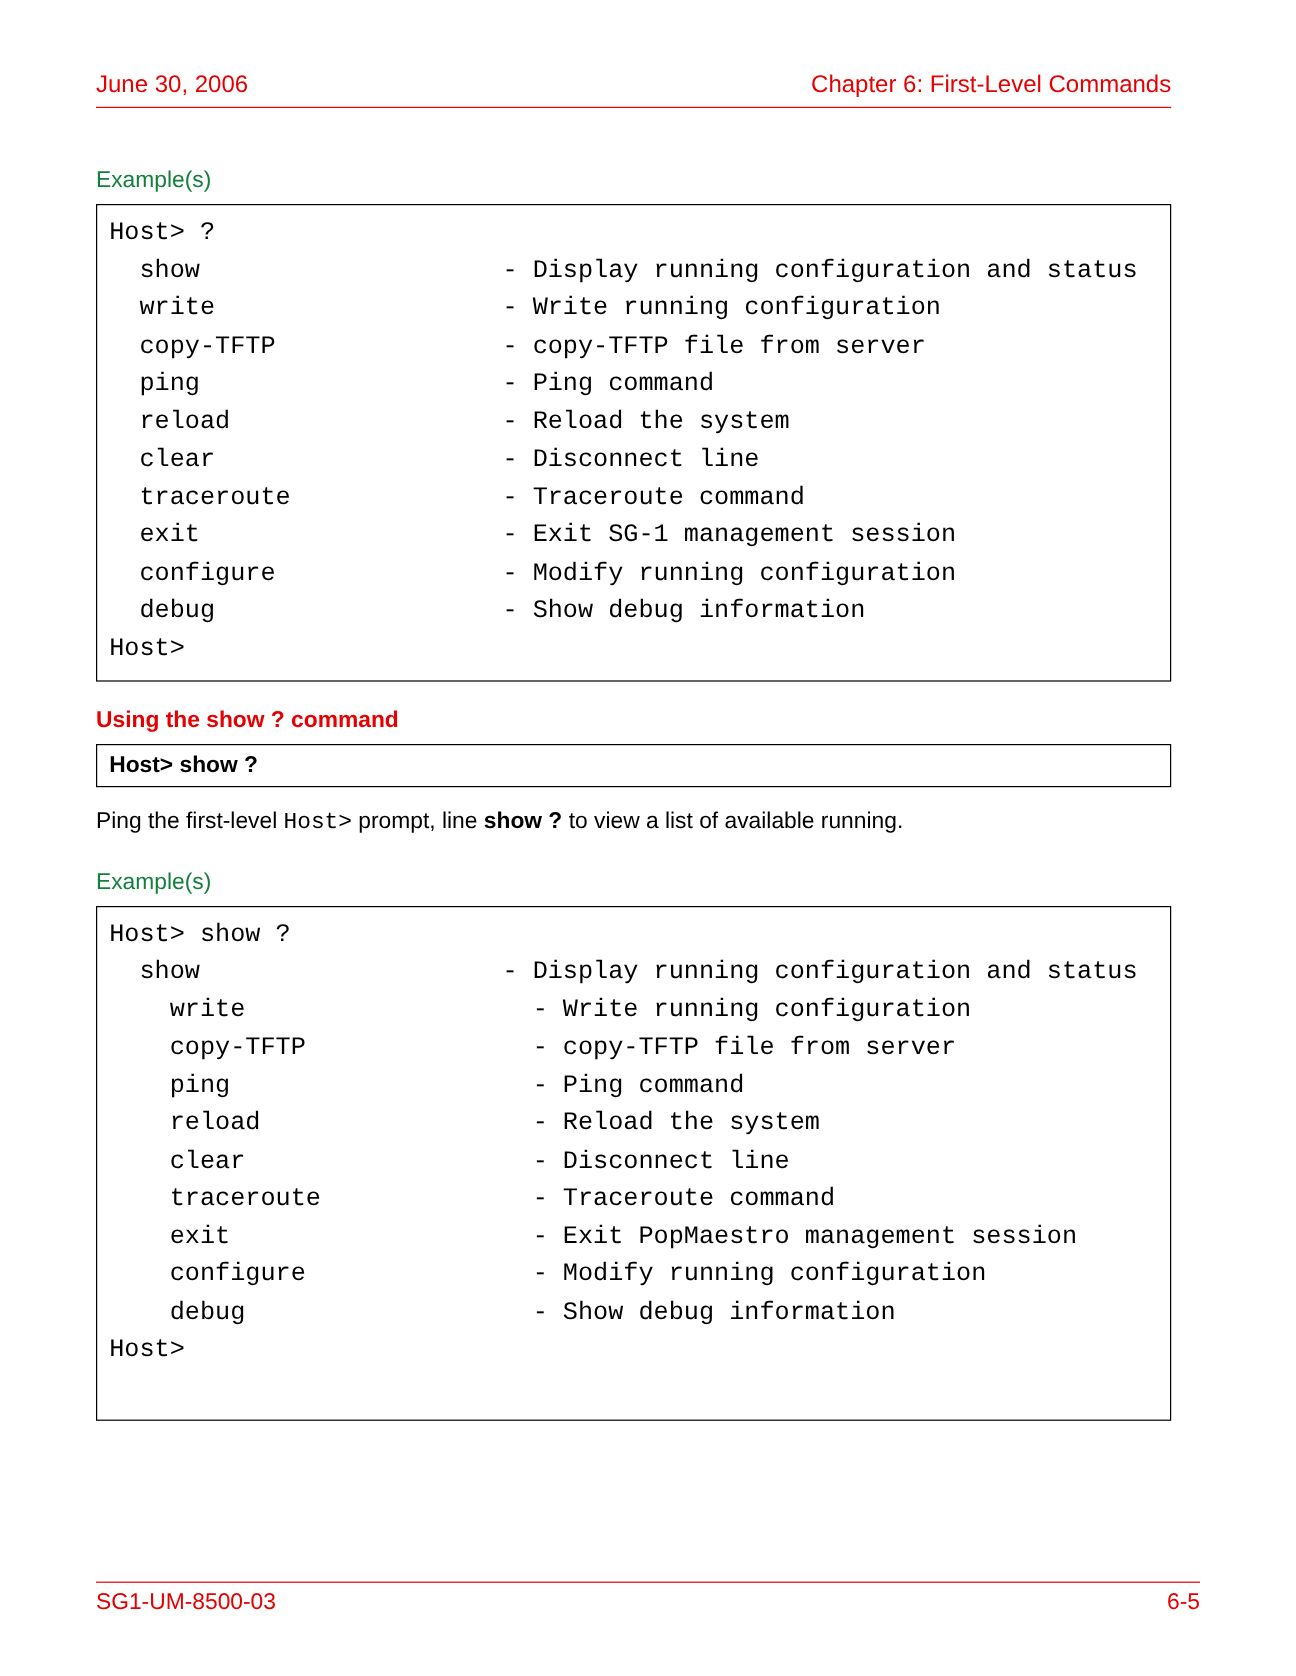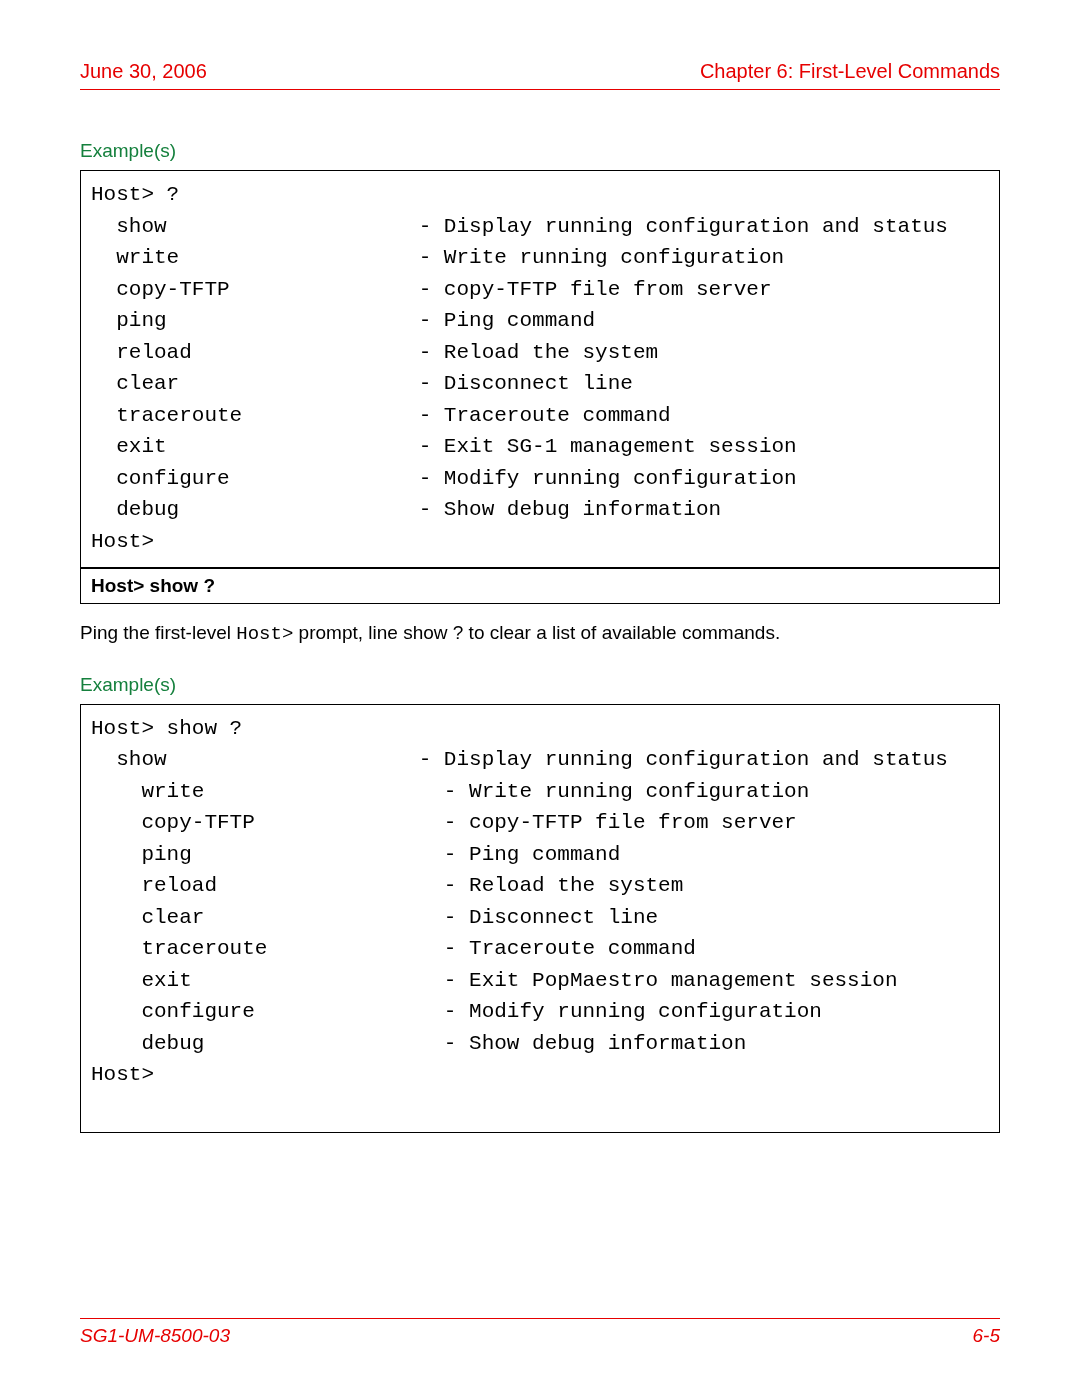--- a/index.html
+++ b/index.html
@@ -7,21 +7,21 @@
     padding: 0;
     background: #fff;
     font-family: Arial, Helvetica, sans-serif;
     color: #000;
   }
   .page {
     width: 1080px;
     height: 1397px;
     position: relative;
     box-sizing: border-box;
-    padding: 60px 80px 50px 80px;
+    padding: 60px 104px 50px 80px;
   }
   .header-row {
     display: flex;
     justify-content: space-between;
     font-size: 20px;
     color: #e60000;
     padding-bottom: 6px;
   }
   .hr-top {
     border: none;
@@ -57,39 +57,38 @@
   }
   .body-text {
     font-size: 19px;
     margin: 0 0 26px 0;
     line-height: 1.4;
   }
   .body-text .mono {
     font-family: "Courier New", Courier, monospace;
   }
   .body-text .bold {
-    font-weight: normal;
+    font-weight: bold;
   }
   .footer {
     position: absolute;
     left: 80px;
     right: 80px;
     bottom: 50px;
   }
   .hr-bottom {
     border: none;
     border-top: 1.5px solid #e60000;
     margin: 0 0 6px 0;
   }
   .footer-row {
     display: flex;
     justify-content: space-between;
     color: #e60000;
     font-size: 19px;
-    font-style: italic;
   }
 </style>
 </head>
 <body>
 
 <div class="page">
 
   <div class="header-row">
     <span>June 30, 2006</span>
     <span>Chapter 6: First-Level Commands</span>
@@ -103,25 +102,26 @@
   copy-TFTP               - copy-TFTP file from server
   ping                    - Ping command
   reload                  - Reload the system
   clear                   - Disconnect line
   traceroute              - Traceroute command
   exit                    - Exit SG-1 management session
   configure               - Modify running configuration
   debug                   - Show debug information
 Host&gt;</div>
 
+  <div class="subheading">Using the show ? command</div>
 
   <div class="prompt-box">Host&gt; show ?</div>
 
   <p class="body-text">
-    <span>Ping the first-level </span><span class="mono">Host&gt;</span><span> prompt, line </span><span class="bold">show ?</span><span> to clear a list of available commands.</span>
+    <span>Ping the first-level </span><span class="mono">Host&gt;</span><span> prompt, line </span><span class="bold">show ?</span><span> to view a list of available running.</span>
   </p>
 
   <div class="section-label">Example(s)</div>
   <div class="code-box">Host&gt; show ?
   show                    - Display running configuration and status
     write                   - Write running configuration
     copy-TFTP               - copy-TFTP file from server
     ping                    - Ping command
     reload                  - Reload the system
     clear                   - Disconnect line

